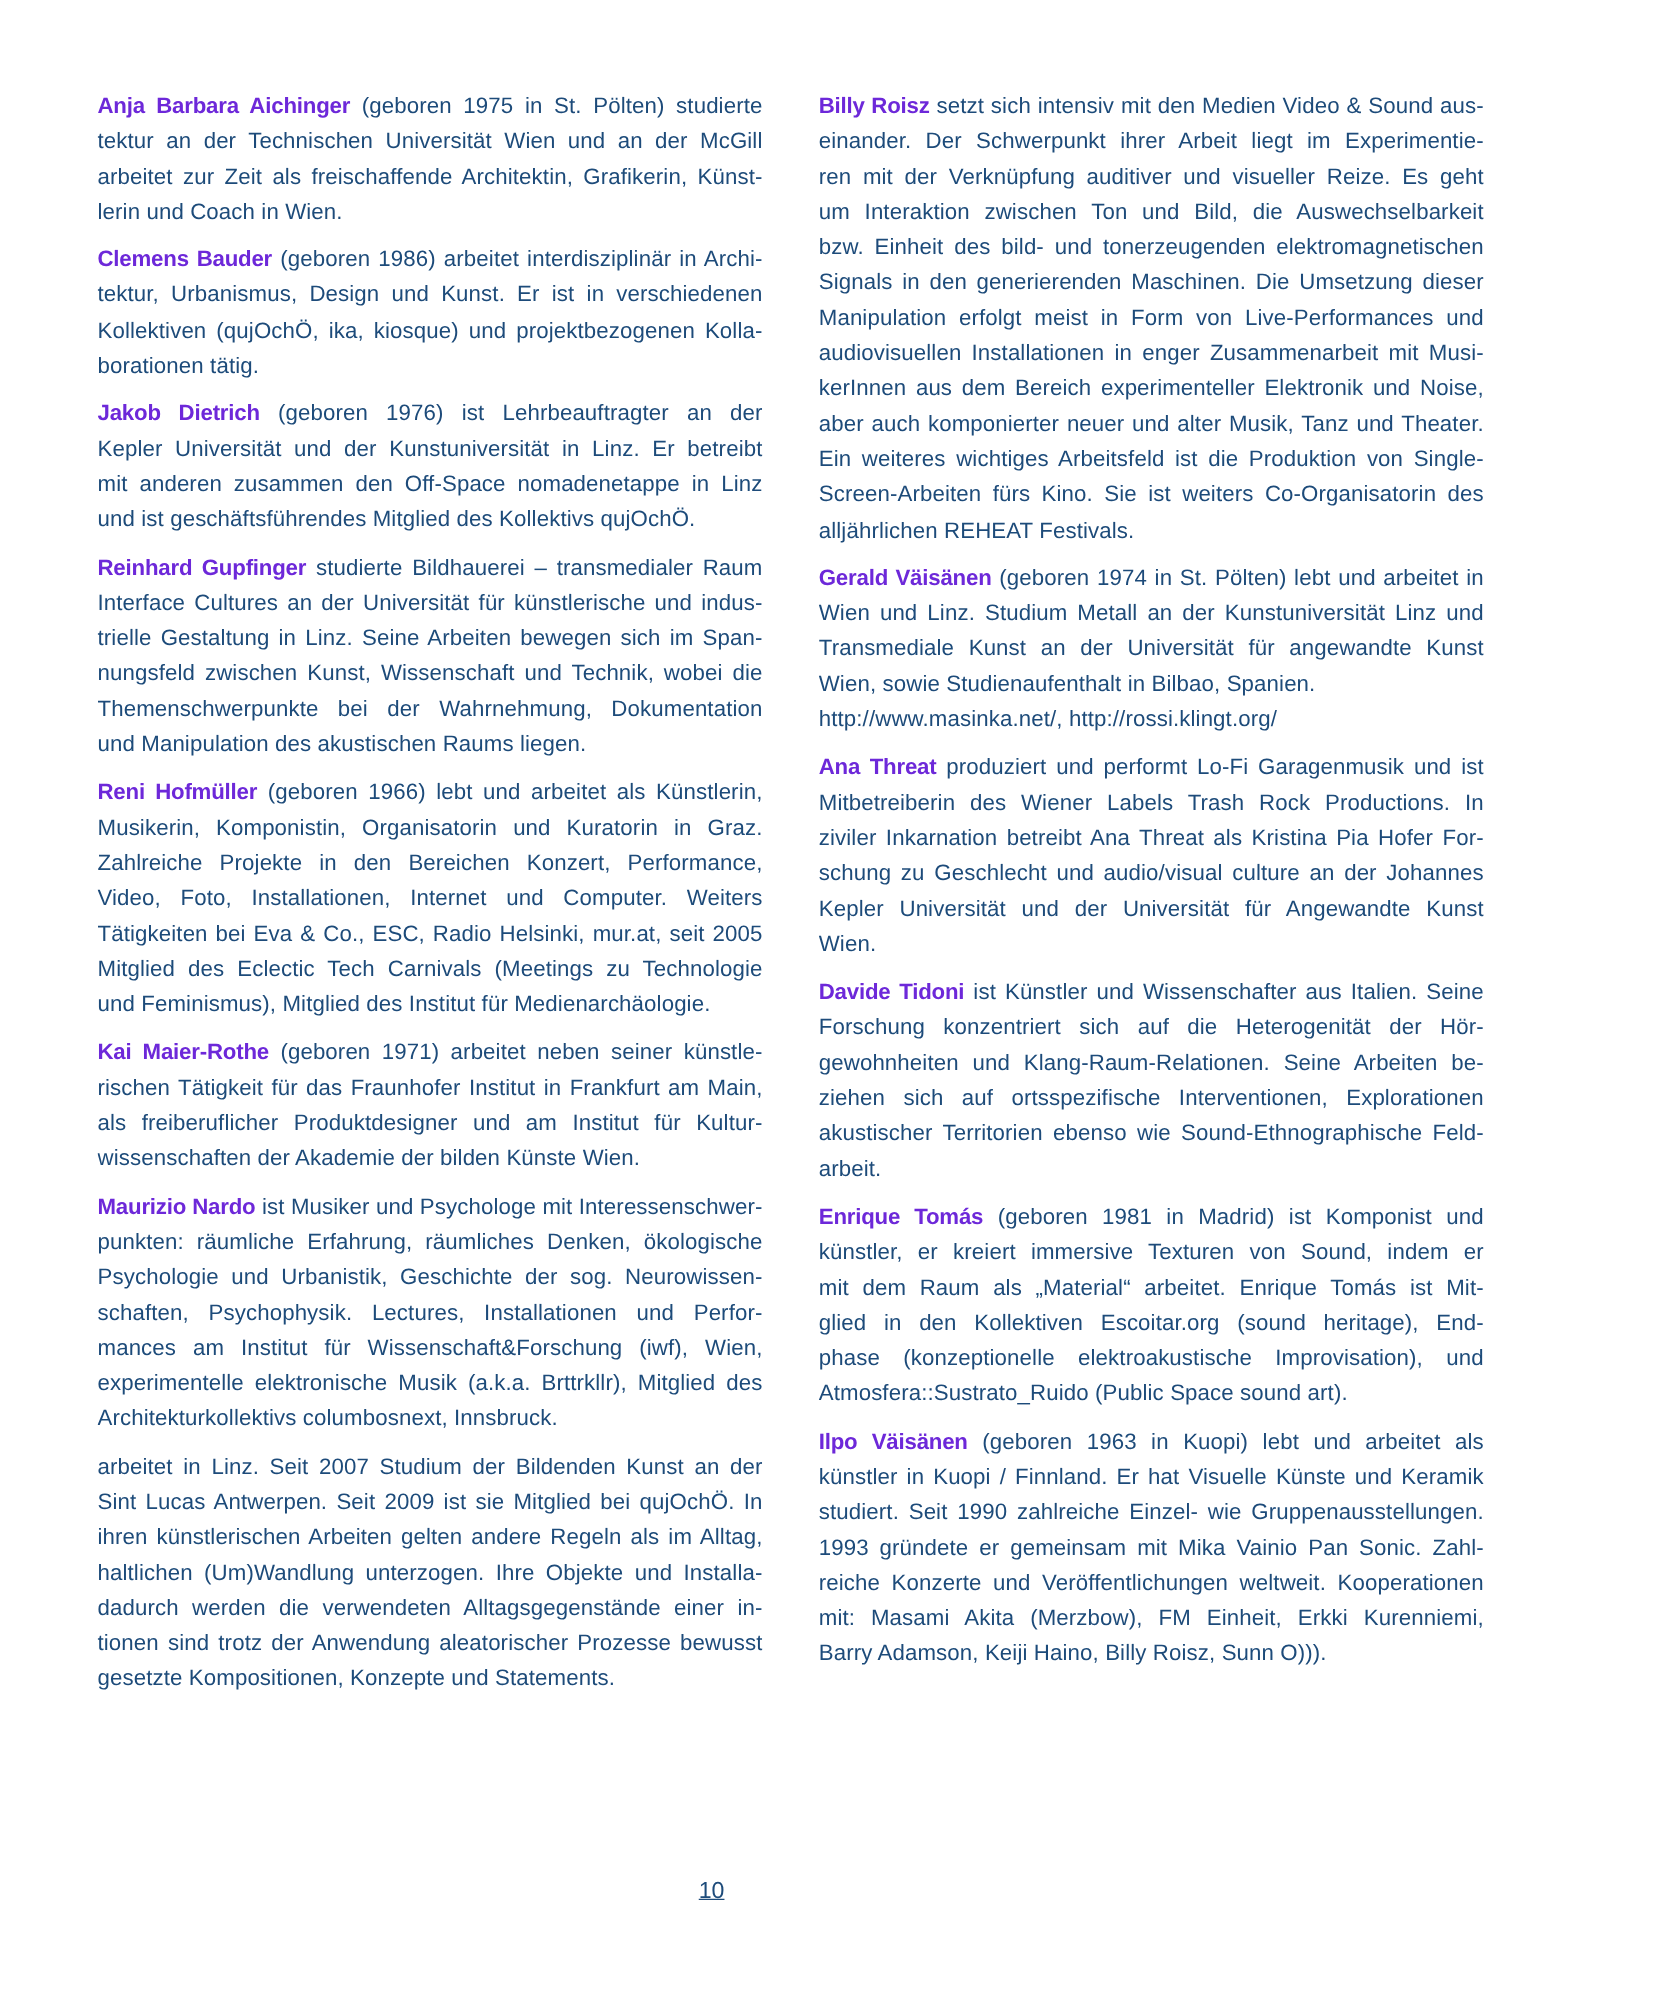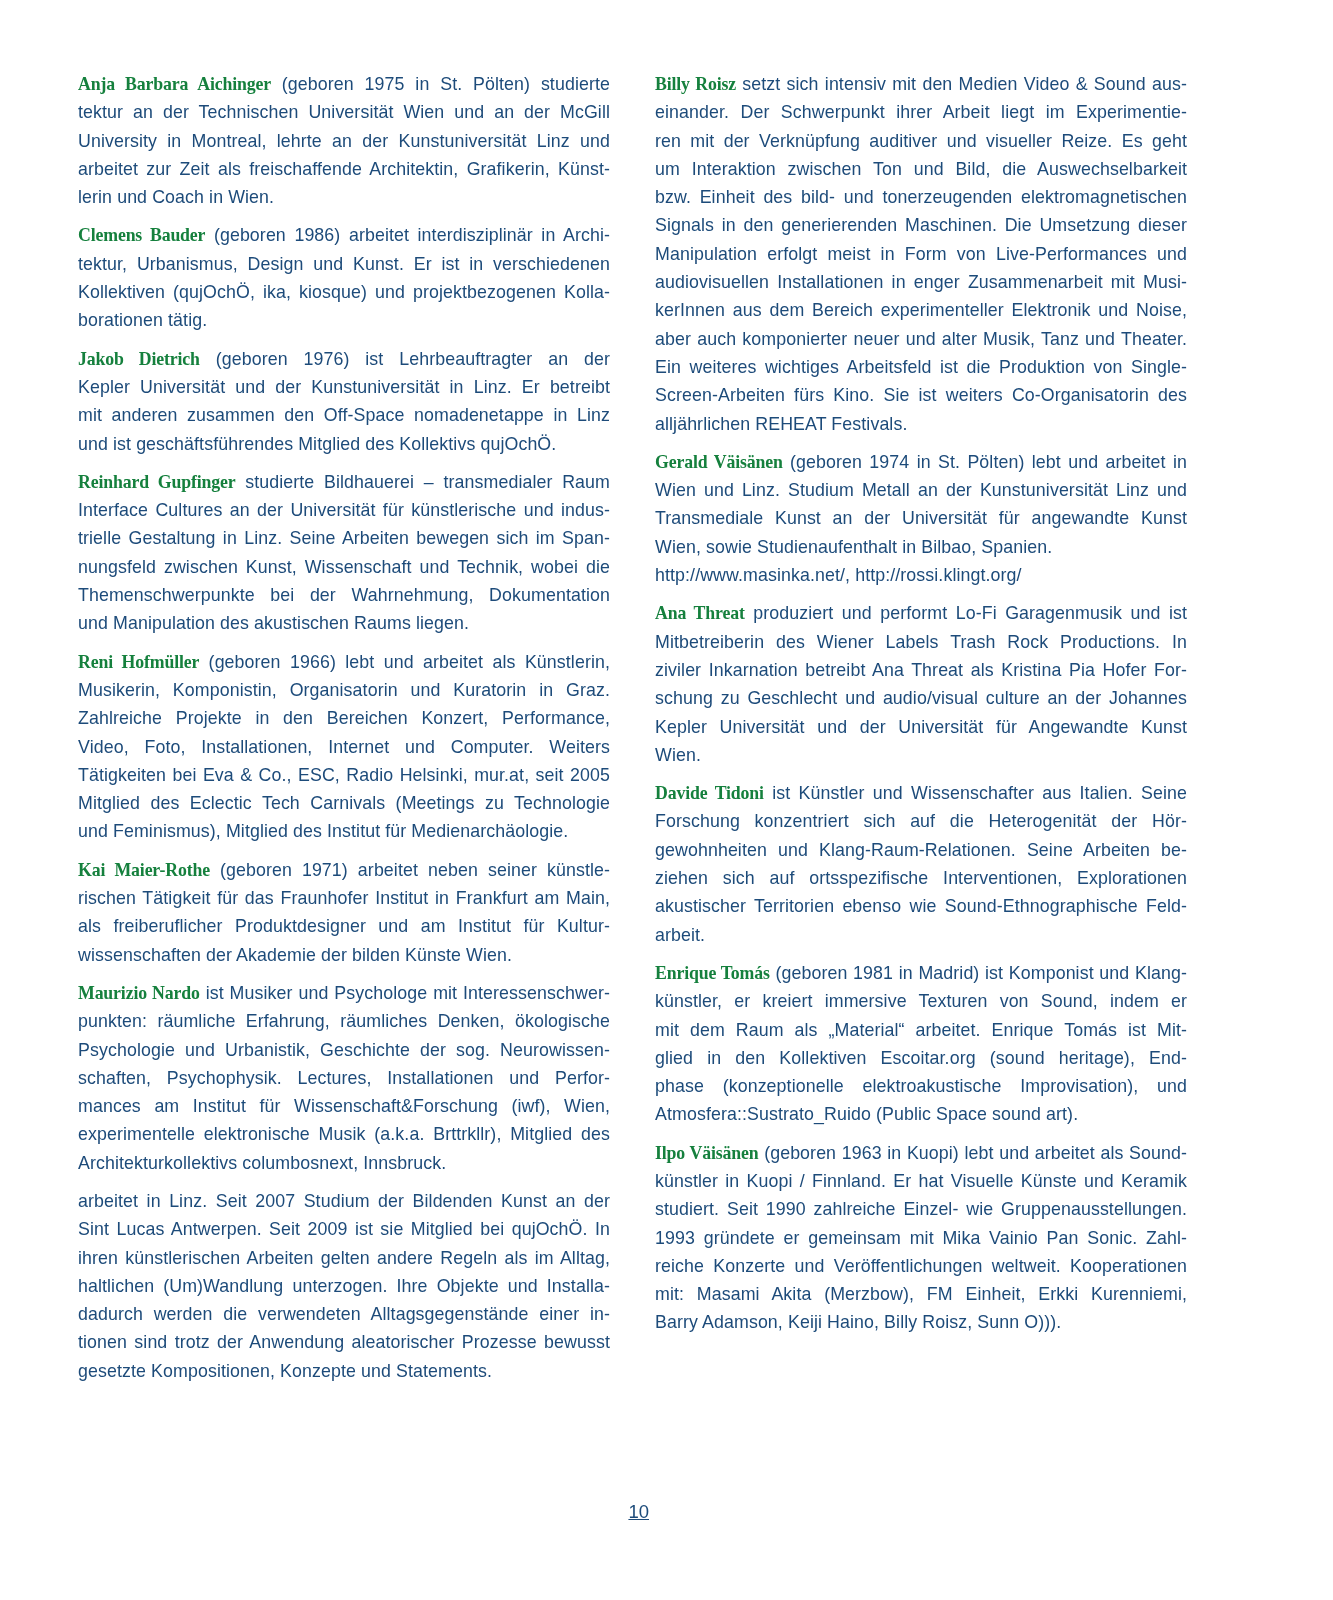--- a/index.html
+++ b/index.html
@@ -19,42 +19,41 @@
     width: 532px;
     font-size: 17.8px;
     line-height: 28.3px;
     letter-spacing: 0.1px;
   }
   .col-left  { left: 78px; }
   .col-right { left: 655px; }
   .para { margin: 0 0 10px 0; }
   .line { text-align: left; white-space: normal; height: 28.3px; overflow: hidden; }
   .line.just { text-align: justify; text-align-last: justify; }
-  .artist { font-weight: 700; color: #15803d; letter-spacing: -0.15px; font-family: Liberation Serif, serif; }
+  .artist { font-weight: 700; color: #6d28d9; letter-spacing: -0.15px; }
   .pagenum {
     position: absolute;
     top: 1498px;
     left: 559px;
     width: 90px;
-    text-align: right;
+    text-align: left;
     font-size: 18.5px;
     line-height: 28px;
     color: #1d4b7a;
     text-decoration: underline;
   }
 </style>
 </head>
 <body>
 
 <div class="page">
   <div class="col col-left" id="col-left">
       <div class="para">
         <div class="line just"><span class="artist">Anja Barbara Aichinger</span> (geboren 1975 in St. Pölten) studierte Archi-</div>
         <div class="line just">tektur an der Technischen Universität Wien und an der McGill</div>
-        <div class="line just">University in Montreal, lehrte an der Kunstuniversität Linz und</div>
         <div class="line just">arbeitet zur Zeit als freischaffende Architektin, Grafikerin, Künst-</div>
         <div class="line">lerin und Coach in Wien.</div>
       </div>
       <div class="para">
         <div class="line just"><span class="artist">Clemens Bauder</span> (geboren 1986) arbeitet interdisziplinär in Archi-</div>
         <div class="line just">tektur, Urbanismus, Design und Kunst. Er ist in verschiedenen</div>
         <div class="line just">Kollektiven (qujOchÖ, ika, kiosque) und projektbezogenen Kolla-</div>
         <div class="line">borationen tätig.</div>
       </div>
       <div class="para">

